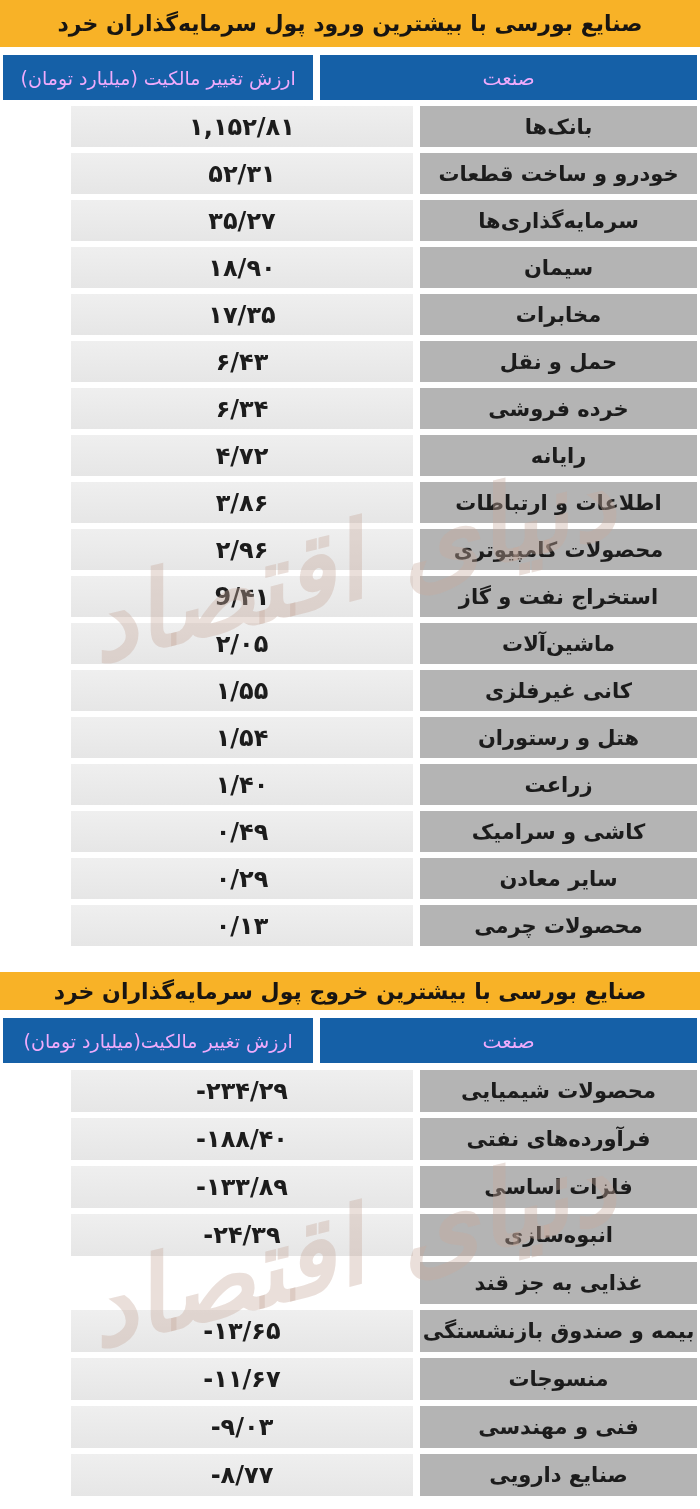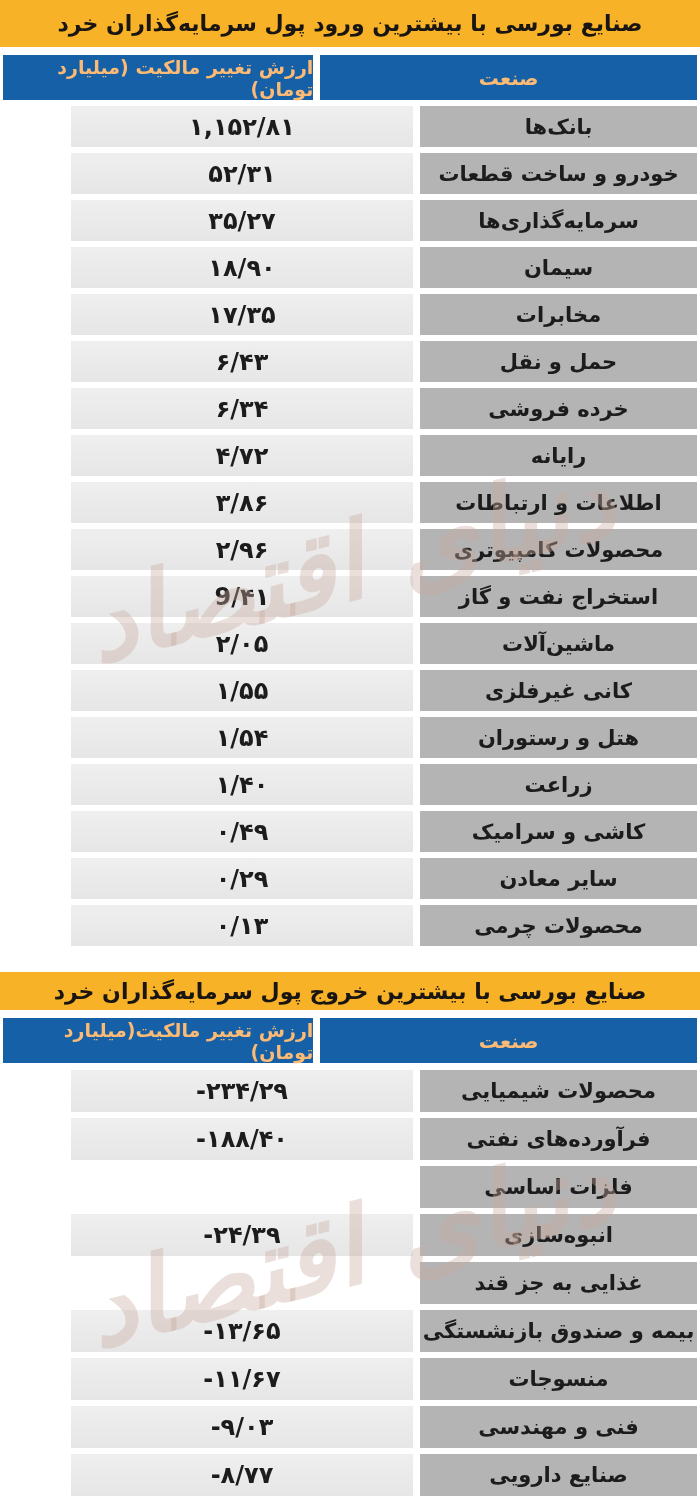--- a/index.html
+++ b/index.html
@@ -31,22 +31,22 @@
   }
   .header-row {
     display: flex;
     gap: 7px;
     padding: 0 3px;
     margin-top: 8px;
     height: 45px;
   }
   .header-cell {
     background: #1560A7;
-    color: #fdba74;
-    font-weight: bold;
+    color: #f0abfc;
+    font-weight: normal;
     display: flex;
     align-items: center;
     justify-content: center;
     height: 100%;
   }
   .header-cell.industry { width: 415px; font-size: 20px; }
   .header-cell.value    { width: 342px; font-size: 19px; }
   .rows {
     display: flex;
     flex-direction: column;
@@ -214,20 +214,21 @@
         <div class="cell value">-۲۳۴/۲۹</div>
       </div>
 
       <div class="trow">
         <div class="cell industry">فرآورده‌های نفتی</div>
         <div class="cell value">-۱۸۸/۴۰</div>
       </div>
 
       <div class="trow">
         <div class="cell industry">فلزات اساسی</div>
+        <div class="cell value">-۱۳۳/۸۹</div>
       </div>
 
       <div class="trow">
         <div class="cell industry">انبوه‌سازی</div>
         <div class="cell value">-۲۴/۳۹</div>
       </div>
 
       <div class="trow">
         <div class="cell industry">غذایی به جز قند</div>
       </div>

